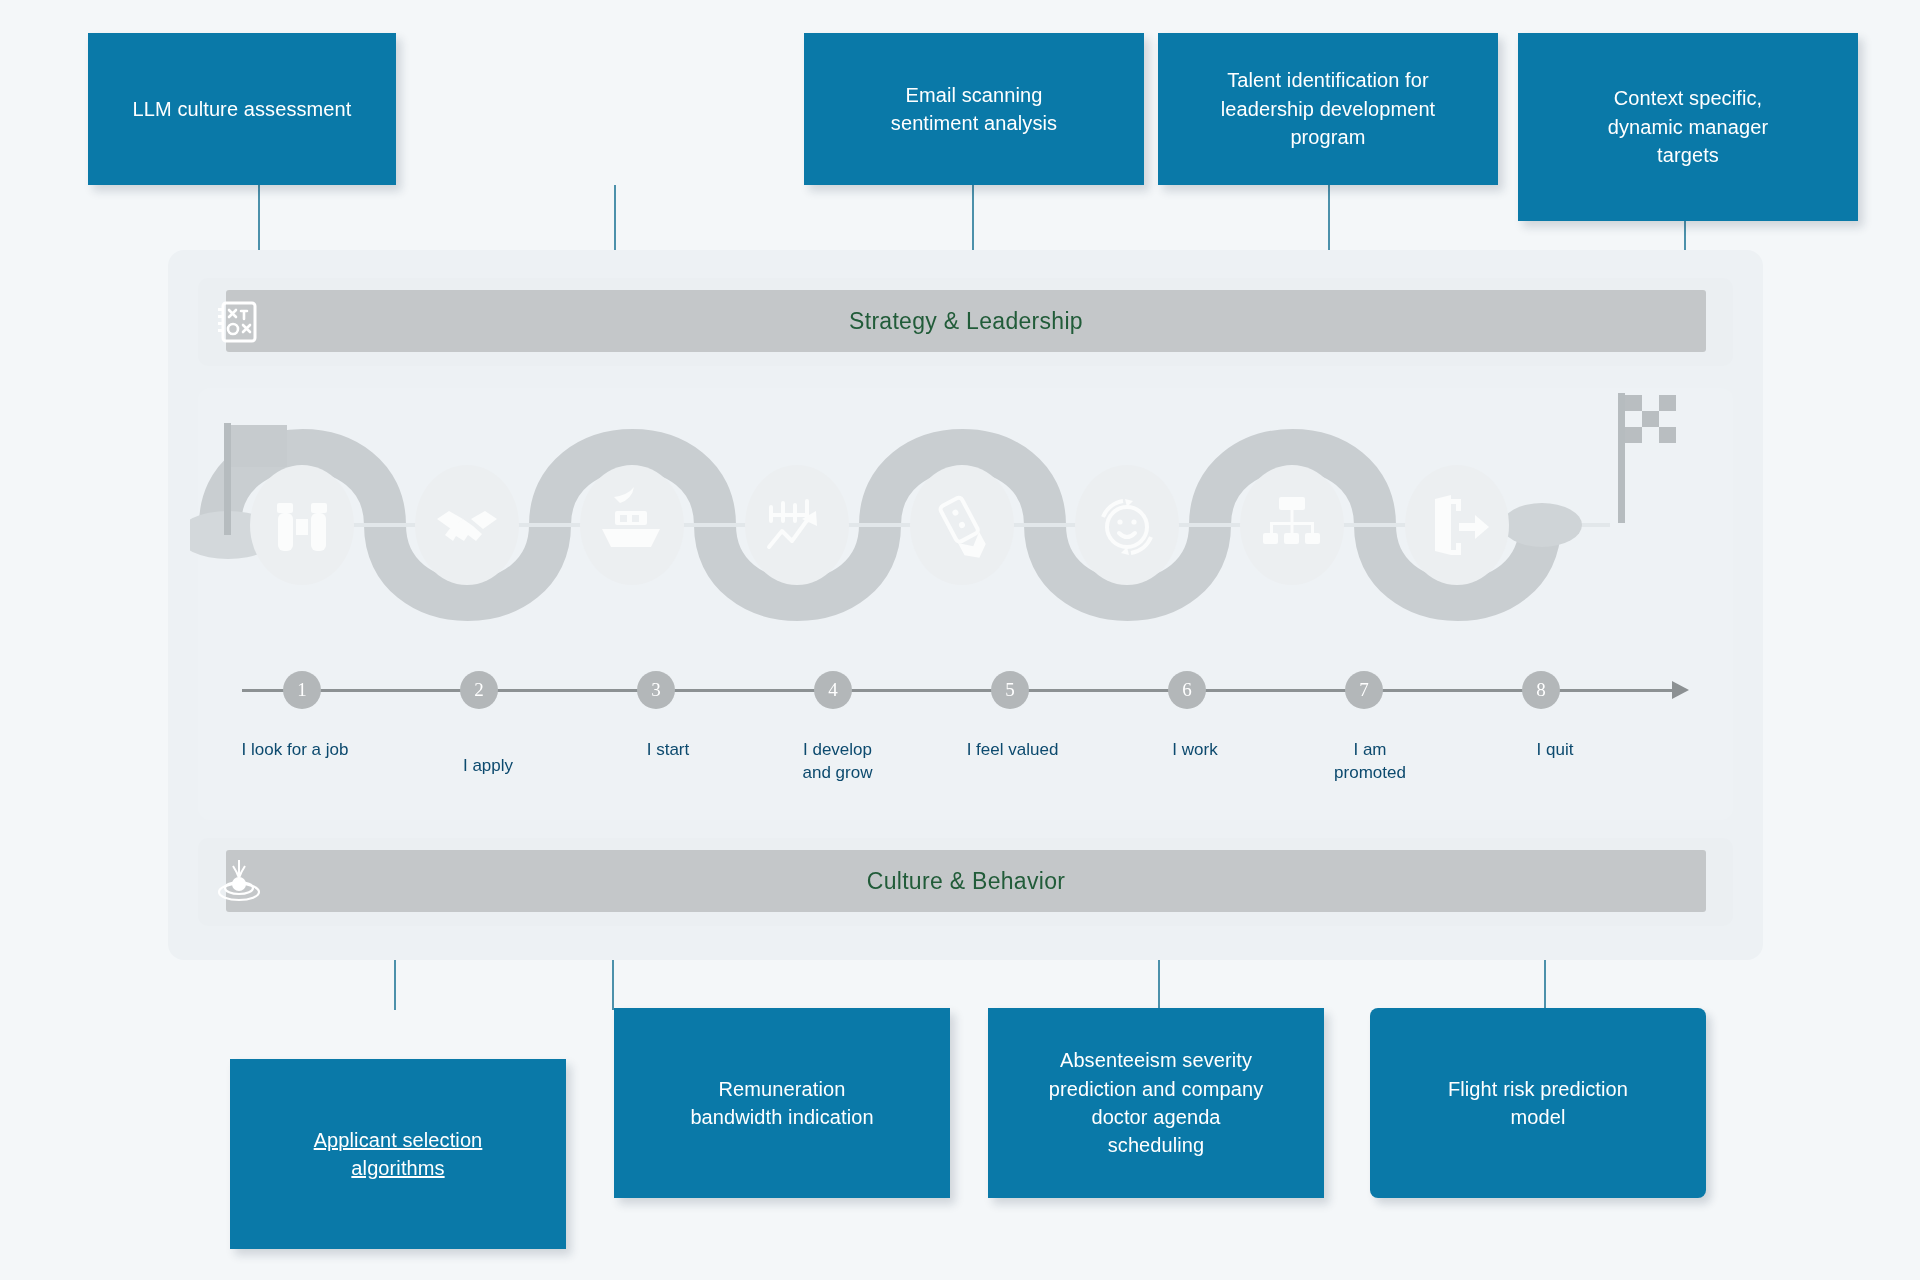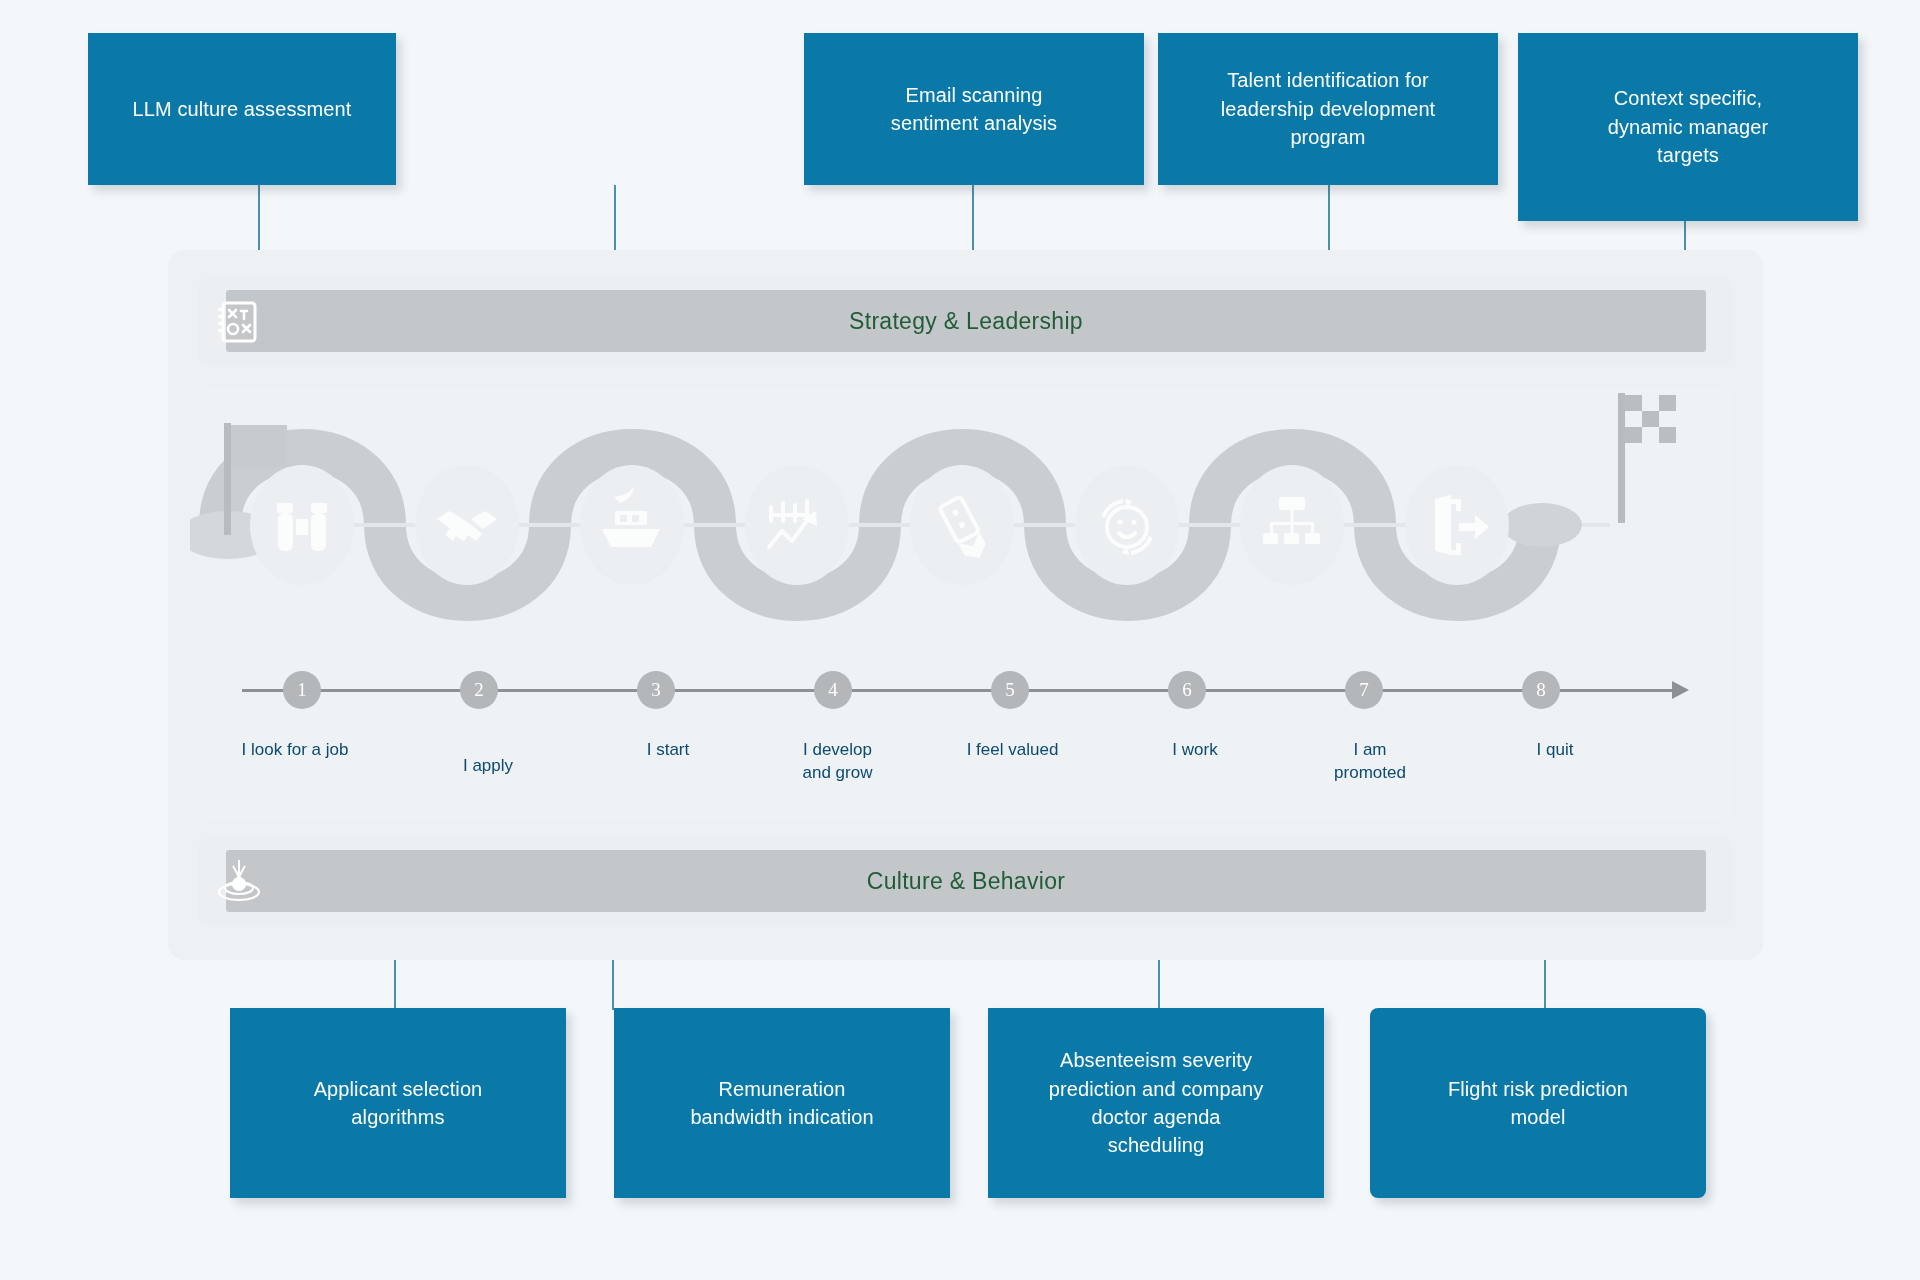--- a/index.html
+++ b/index.html
@@ -335,21 +335,21 @@
     <span style="white-space:pre-line">Talent identification for
 leadership development
 program</span>
   </div>
   <div class="callout" style="left:1518px; top:33px; width:340px; height:188px;">
     <span style="white-space:pre-line">Context specific,
 dynamic manager
 targets</span>
   </div>
 
-  <div class="callout" style="left:230px; top:1008px; width:336px; height:190px;">
+  <div class="callout" style="left:230px; top:1059px; width:336px; height:190px;text-decoration:underline;">
     <span style="white-space:pre-line">Applicant selection
 algorithms</span>
   </div>
   <div class="callout" style="left:614px; top:1008px; width:336px; height:190px;">
     <span style="white-space:pre-line">Remuneration
 bandwidth indication</span>
   </div>
   <div class="callout" style="left:988px; top:1008px; width:336px; height:190px;">
     <span style="white-space:pre-line">Absenteeism severity
 prediction and company

